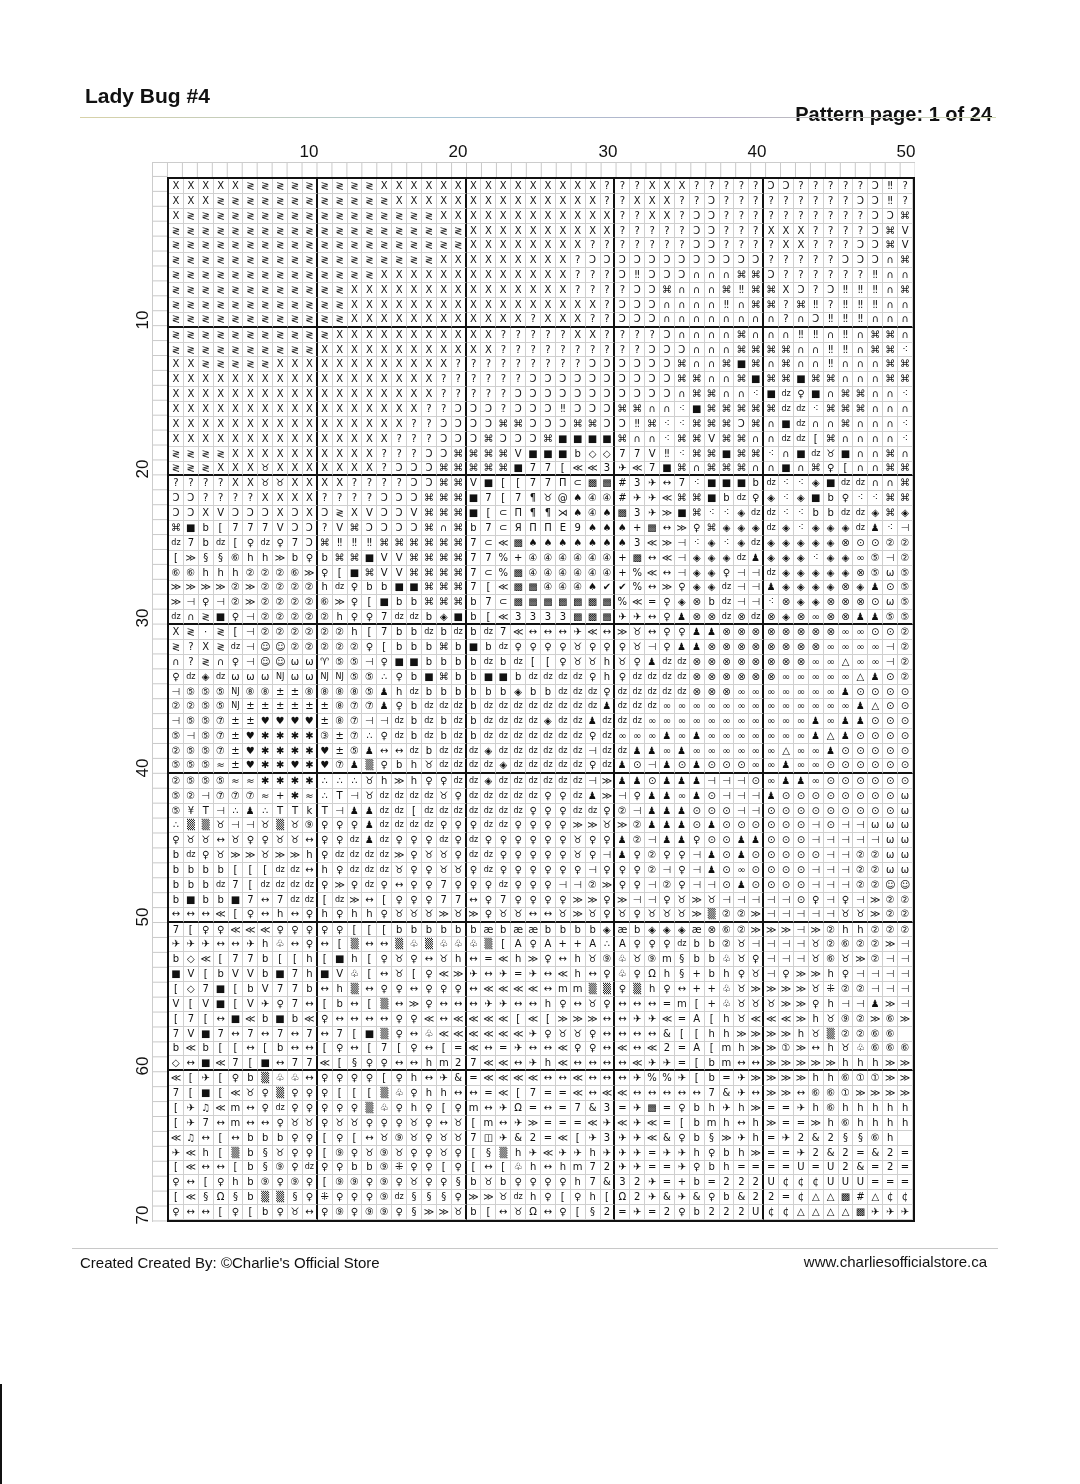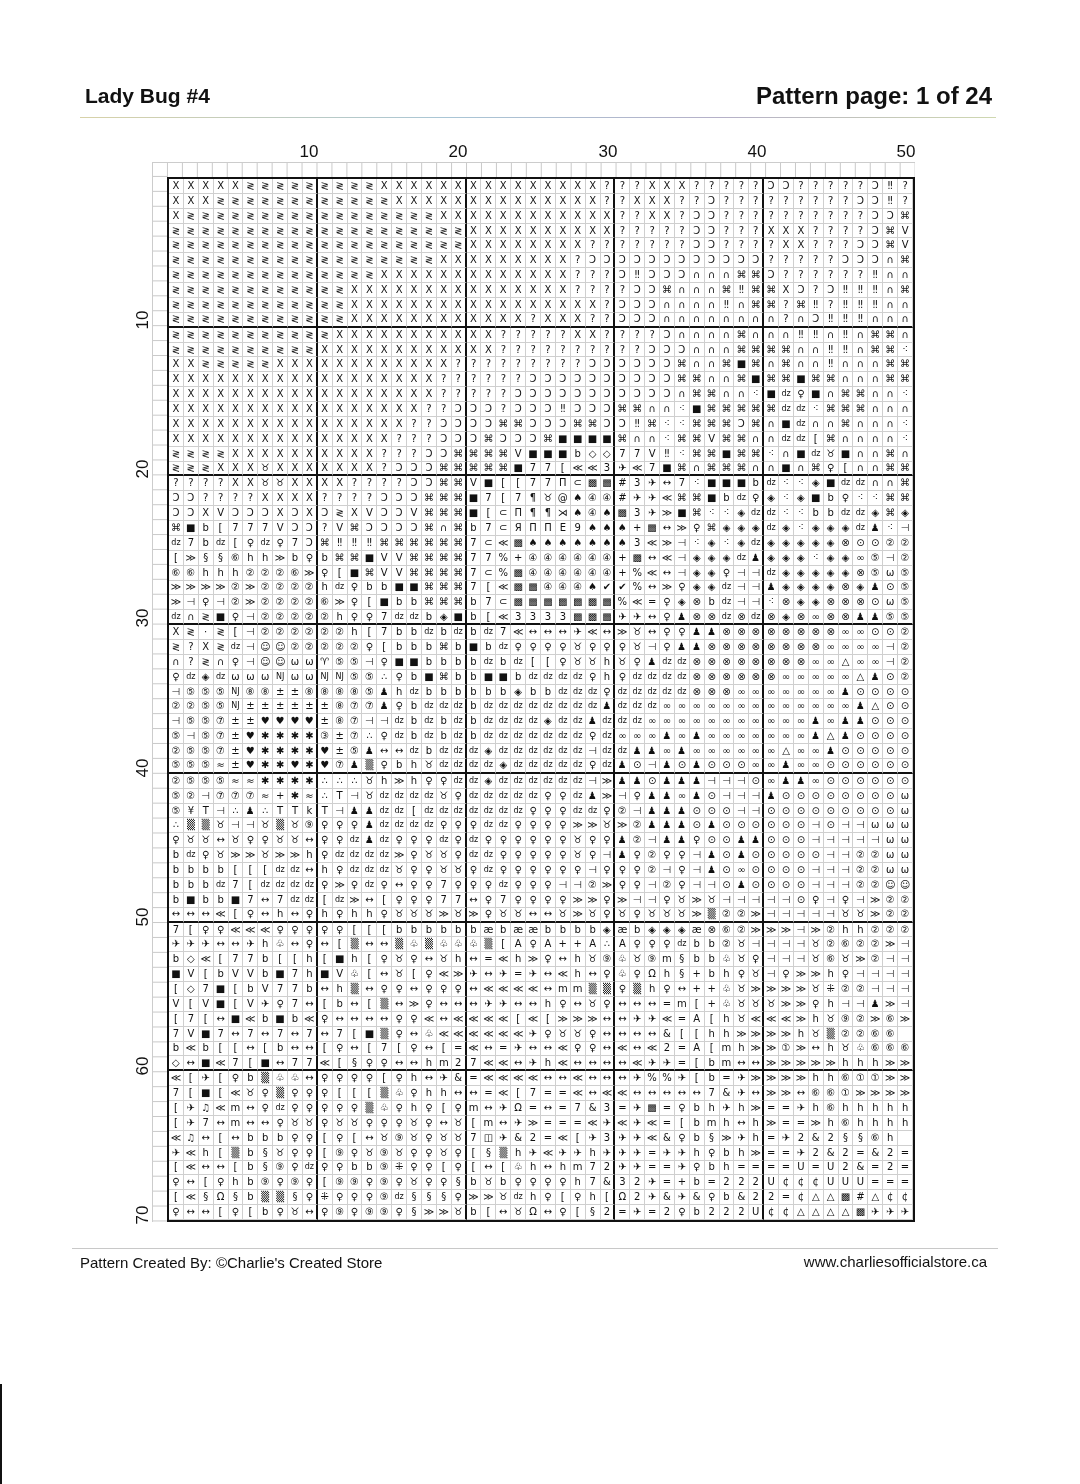--- a/index.html
+++ b/index.html
@@ -1,18 +1,18 @@
 <!DOCTYPE html>
 <html><head>
 <meta charset="utf-8">
 <style>
   html,body{margin:0;padding:0;background:#fff;}
   body{width:1080px;height:1484px;position:relative;overflow:hidden;font-family:"Liberation Sans",sans-serif;color:#111;}
   .title{position:absolute;left:85px;top:84px;font-size:21px;font-weight:bold;}
-  .pageno{position:absolute;right:88px;top:82px;font-size:24px;font-weight:bold;}
+  .pageno{position:absolute;right:88px;top:103px;font-size:20px;font-weight:bold;}
   .hr-top{position:absolute;left:80px;top:117px;width:916px;height:1px;background:linear-gradient(90deg,#d8d2a8,#a9c6d6 40%,#b5b0c8 70%,#cfd8b0);}
   .hr-bot{position:absolute;left:72px;top:1248px;width:926px;height:1px;background:#c8c8c8;}
   .footer-left{position:absolute;left:80px;top:1254px;font-size:15px;}
   .footer-right{position:absolute;right:93px;top:1253px;font-size:15px;}
   .colnum{position:absolute;top:142px;font-size:17px;width:40px;text-align:center;}
   .rownum{position:absolute;left:128px;font-size:17px;width:30px;height:20px;text-align:center;transform:rotate(-90deg);transform-origin:center;}
   .frame-top{position:absolute;left:152px;top:162px;width:763px;height:15px;
     background-image:linear-gradient(90deg,#c9c9c9 1px,transparent 1px);background-size:14.96px 15px;border-top:1px solid #ccc;}
   .frame-left{position:absolute;left:152px;top:162px;width:15px;height:1060px;
     background-image:linear-gradient(0deg,#c9c9c9 1px,transparent 1px);background-size:15px 14.93px;border-left:1px solid #ccc;}
@@ -3547,15 +3547,15 @@
     <div class="cell">△</div>
     <div class="cell">△</div>
     <div class="cell">△</div>
     <div class="cell">▩</div>
     <div class="cell">✈</div>
     <div class="cell">✈</div>
     <div class="cell">✈</div>
   </div>
 
 <div class="hr-bot"></div>
-<div class="footer-left">Pattern Created By: ©Charlie's Created Store</div>
+<div class="footer-left">Created Created By: ©Charlie's Official Store</div>
 <div class="footer-right">www.charliesofficialstore.ca</div>
 <div class="left-bar"></div>
 
 </body></html>

